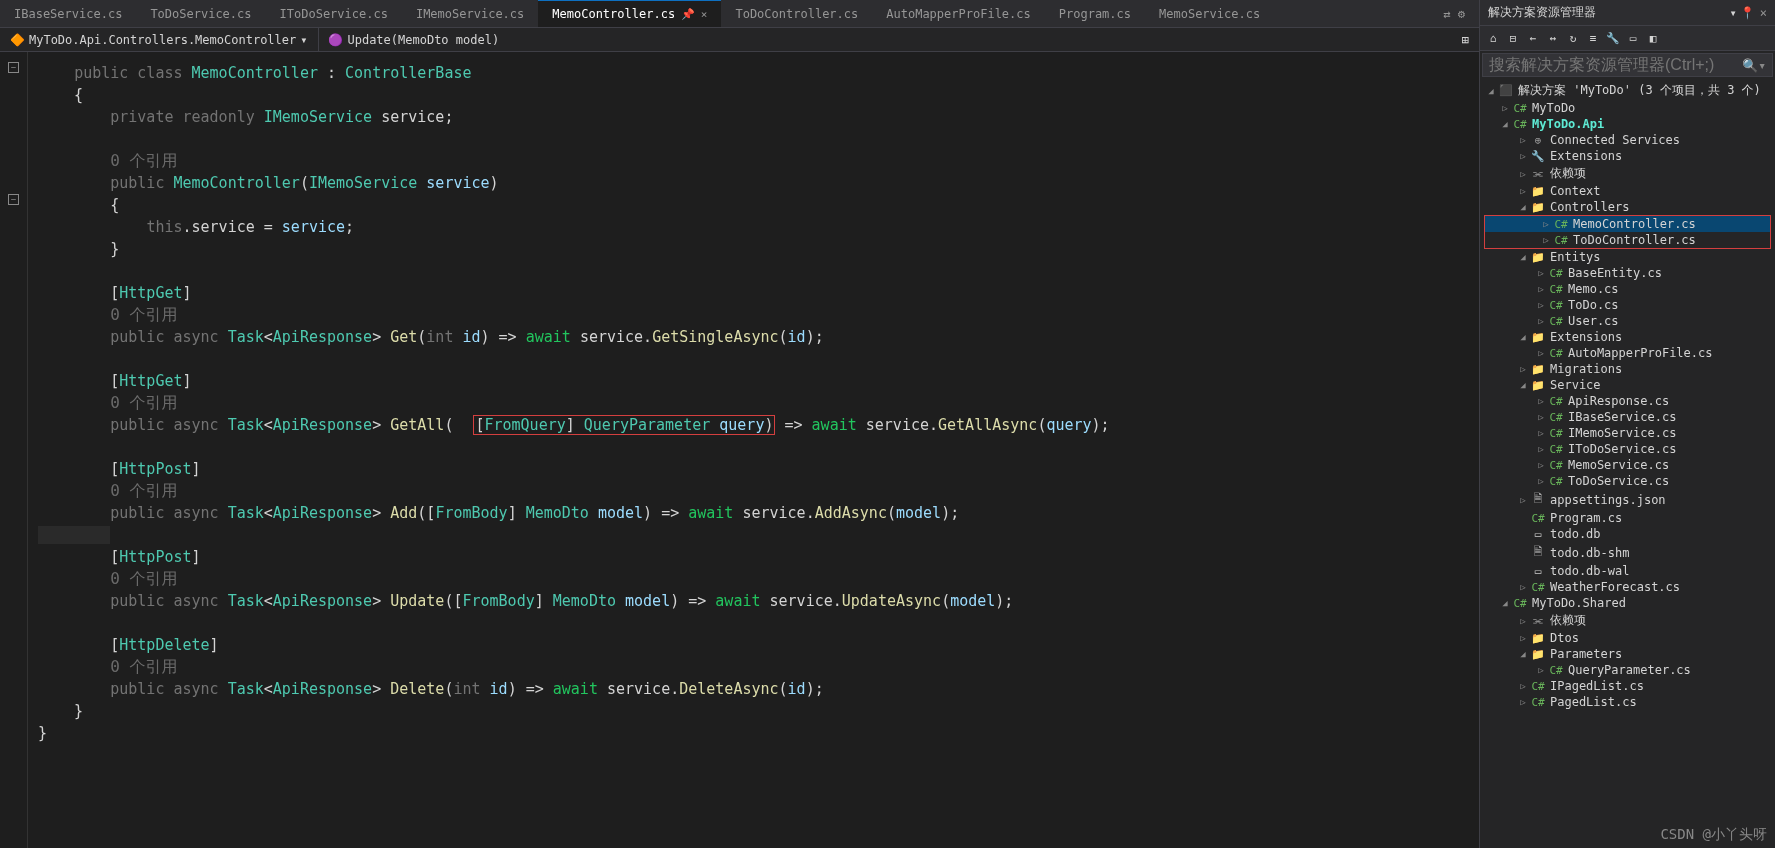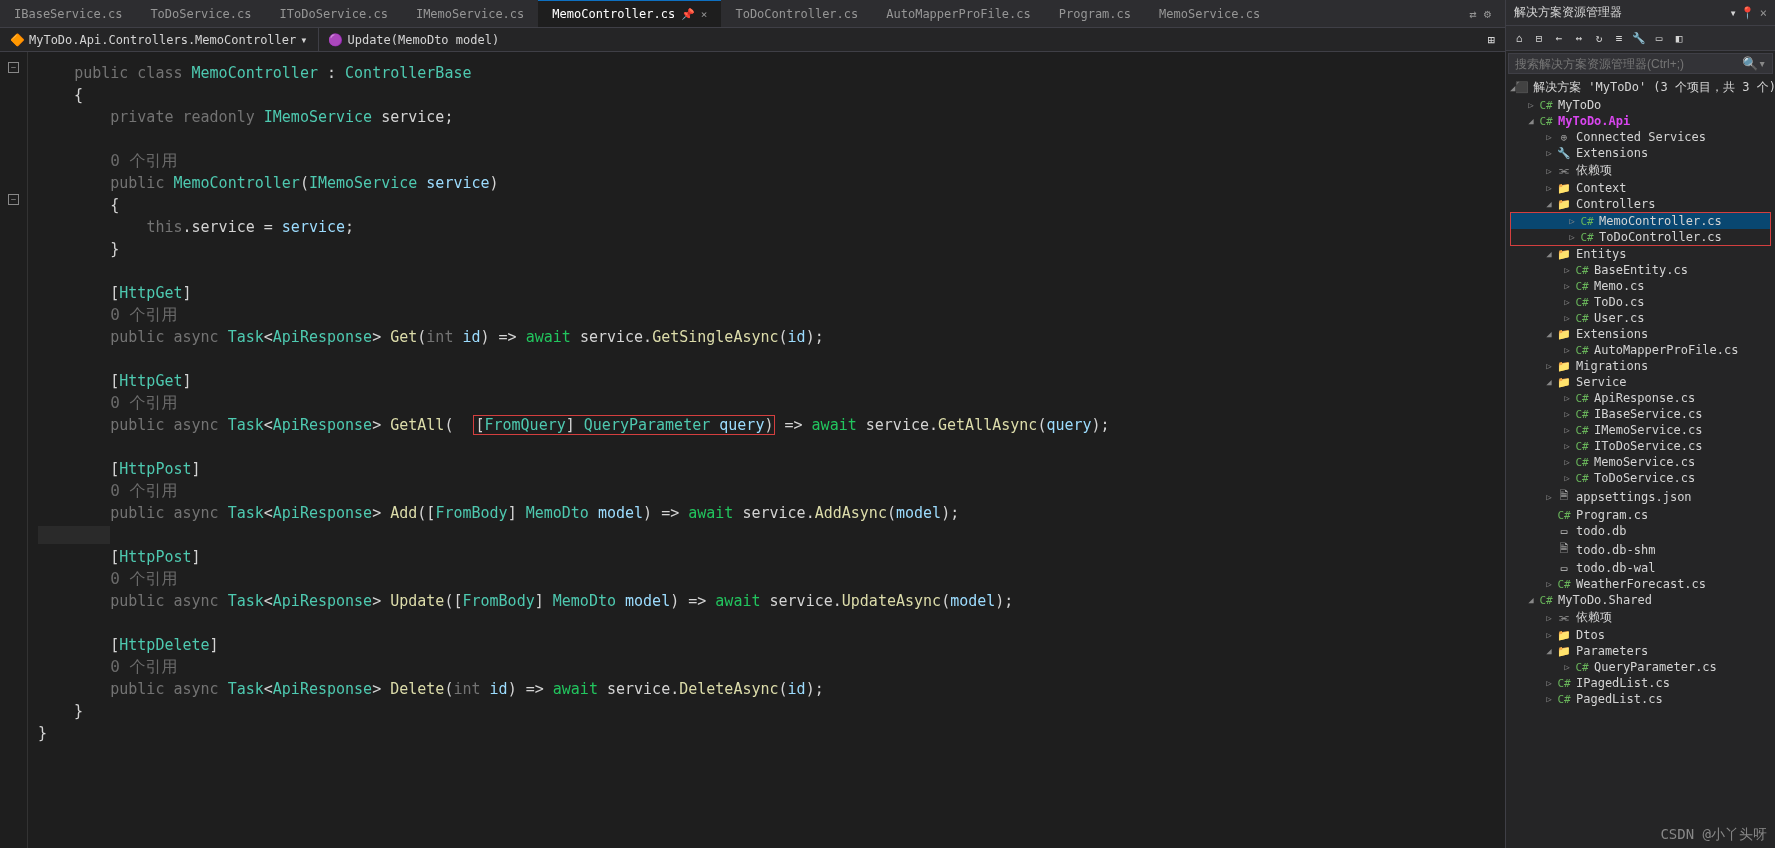--- a/index.html
+++ b/index.html
@@ -18,40 +18,40 @@
 .collapse-btn { position:absolute; left:8px; width:11px; height:11px; border:1px solid #888; background:#1e1e1e; color:#888; font-size:9px; line-height:9px; text-align:center; cursor:pointer; }
 .code-content { flex:1; padding:10px 0 10px 10px; white-space:pre; overflow:auto; position:relative; }
 .k-blue { color:#737373; }
 .k-teal { color:#4ec9b0; }
 .k-yellow { color:#dcdcaa; }
 .k-param { color:#9cdcfe; }
 .k-purple { color:#22c55e; }
 .refs { color:#6a6a6a; font-size:16px; }
 .highlight-box { border:1.5px solid #d43f3f; padding:0 1px;margin-left:20px; }
 .highlight-line { background:#2a2a2a; }
-.solution-panel { width:270px; background:#252526; border-left:1px solid #3f3f46; display:flex; flex-direction:column; }
+.solution-panel { width:296px; background:#252526; border-left:1px solid #3f3f46; display:flex; flex-direction:column; }
 .panel-header { background:#2d2d30; padding:4px 8px; display:flex; justify-content:space-between; align-items:center; font-size:12px; border-bottom:1px solid #3f3f46; }
 .panel-close { color:#969696; }
 .panel-toolbar { background:#2d2d30; padding:3px 4px; display:flex; gap:2px; border-bottom:1px solid #3f3f46; }
 .tb-btn { width:18px; height:18px; display:flex; align-items:center; justify-content:center; color:#d4d4d4; font-size:11px; }
 .search-box { background:#333337; border:1px solid #3f3f46; margin:2px; display:flex; align-items:center; padding:2px 6px; }
-.search-input { flex:1; background:transparent; border:none; color:#d4d4d4; font-size:12px; outline:none; }
+.search-input { flex:1; background:transparent; border:none; color:#d4d4d4; font-size:16px; outline:none; }
 .tree { flex:1; overflow:auto; padding:2px 0; font-size:12px; }
 .tree-item { display:flex; align-items:center; padding:1px 4px; cursor:pointer; white-space:nowrap; }
 .tree-item.selected { background:#094771; }
 .tree-arrow { width:14px; color:#888; font-size:9px; text-align:center; }
 .tree-icon { width:16px; text-align:center; margin-right:4px; font-size:11px; }
 .ic-sol { color:#c491f5; }
 .ic-proj { color:#68b35a; }
 .ic-folder { color:#dcb67a; }
 .ic-cs { color:#68b35a; }
 .ic-ref { color:#999; }
 .ic-file { color:#ccc; }
 .tree-label { color:#d4d4d4; }
-.tree-label.bold { font-weight:bold; color:#d946ef; }
+.tree-label.bold { font-weight:bold; color:#5eead4; }
 .red-group { border:1.5px solid #d43f3f; margin:0 4px; }
 .watermark { position:fixed; right:8px; bottom:4px; color:#888; font-size:14px; }
 .panel-icons { display:flex; gap:4px; }
 </style>
 </head>
 <body>
 
 <div class="main-layout">
   <div class="editor-area">
     <div class="tabs">

